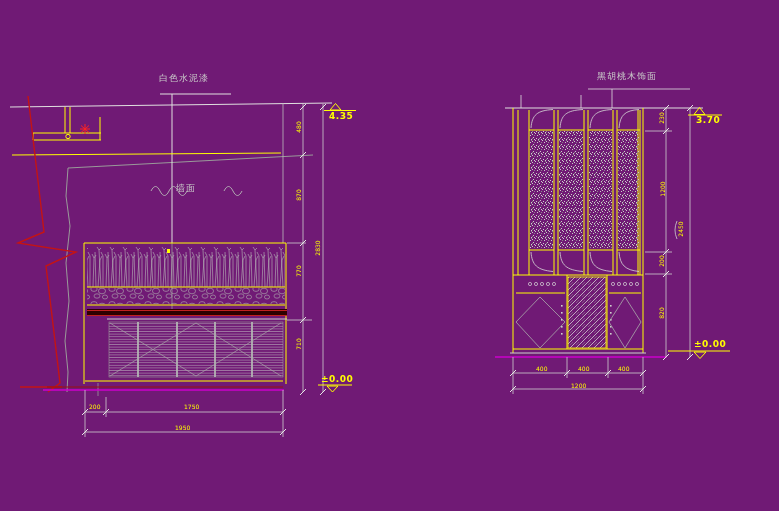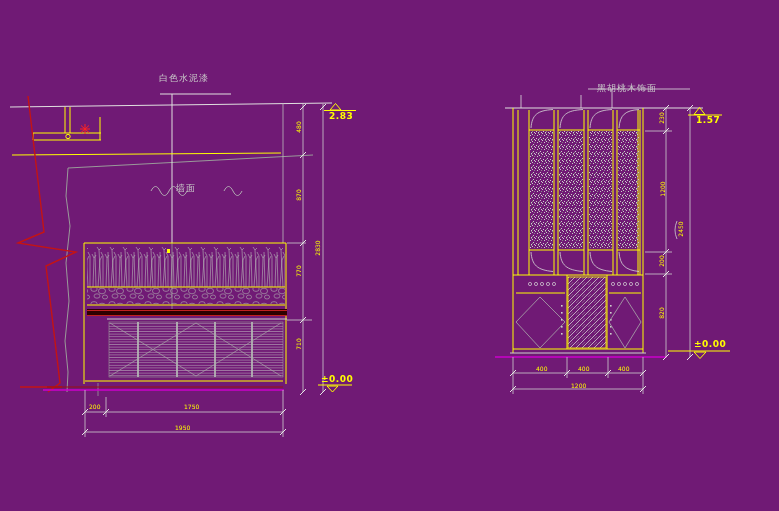--- a/index.html
+++ b/index.html
@@ -302,25 +302,25 @@
       <line x1="688" y1="115" x2="722" y2="115"></line>
       <path d="M694,114.5 L705,114.5 L699.5,107.5 Z"></path>
       <line x1="668" y1="351" x2="730" y2="351"></line>
       <path d="M694,352 L706,352 L700,358.5 Z"></path>
     </g>
   </g>
 </svg>
 
   <div class="lbl cjk" style="left:159px;top:74px">白色水泥漆</div>
   <div class="lbl cjk" style="left:176px;top:184px">墙面</div>
-  <div class="lbl elev" style="left:329px;top:112px">2.83</div>
+  <div class="lbl elev" style="left:329px;top:112px">4.35</div>
   <div class="lbl elev" style="left:321px;top:375px">±0.00</div>
 
-  <div class="lbl cjk" style="left:597px;top:84px">黑胡桃木饰面</div>
-  <div class="lbl elev" style="left:696px;top:116px">1.57</div>
+  <div class="lbl cjk" style="left:597px;top:72px">黑胡桃木饰面</div>
+  <div class="lbl elev" style="left:696px;top:116px">3.70</div>
   <div class="lbl elev" style="left:694px;top:340px">±0.00</div>
 
   <div class="dim vdim" style="left:293px;top:124px">480</div>
   <div class="dim vdim" style="left:293px;top:192px">870</div>
   <div class="dim vdim" style="left:293px;top:268px">770</div>
   <div class="dim vdim" style="left:293px;top:341px">710</div>
   <div class="dim vdim" style="left:310px;top:245px">2830</div>
 
   <div class="dim" style="left:89px;top:404px">200</div>
   <div class="dim" style="left:184px;top:404px">1750</div>

